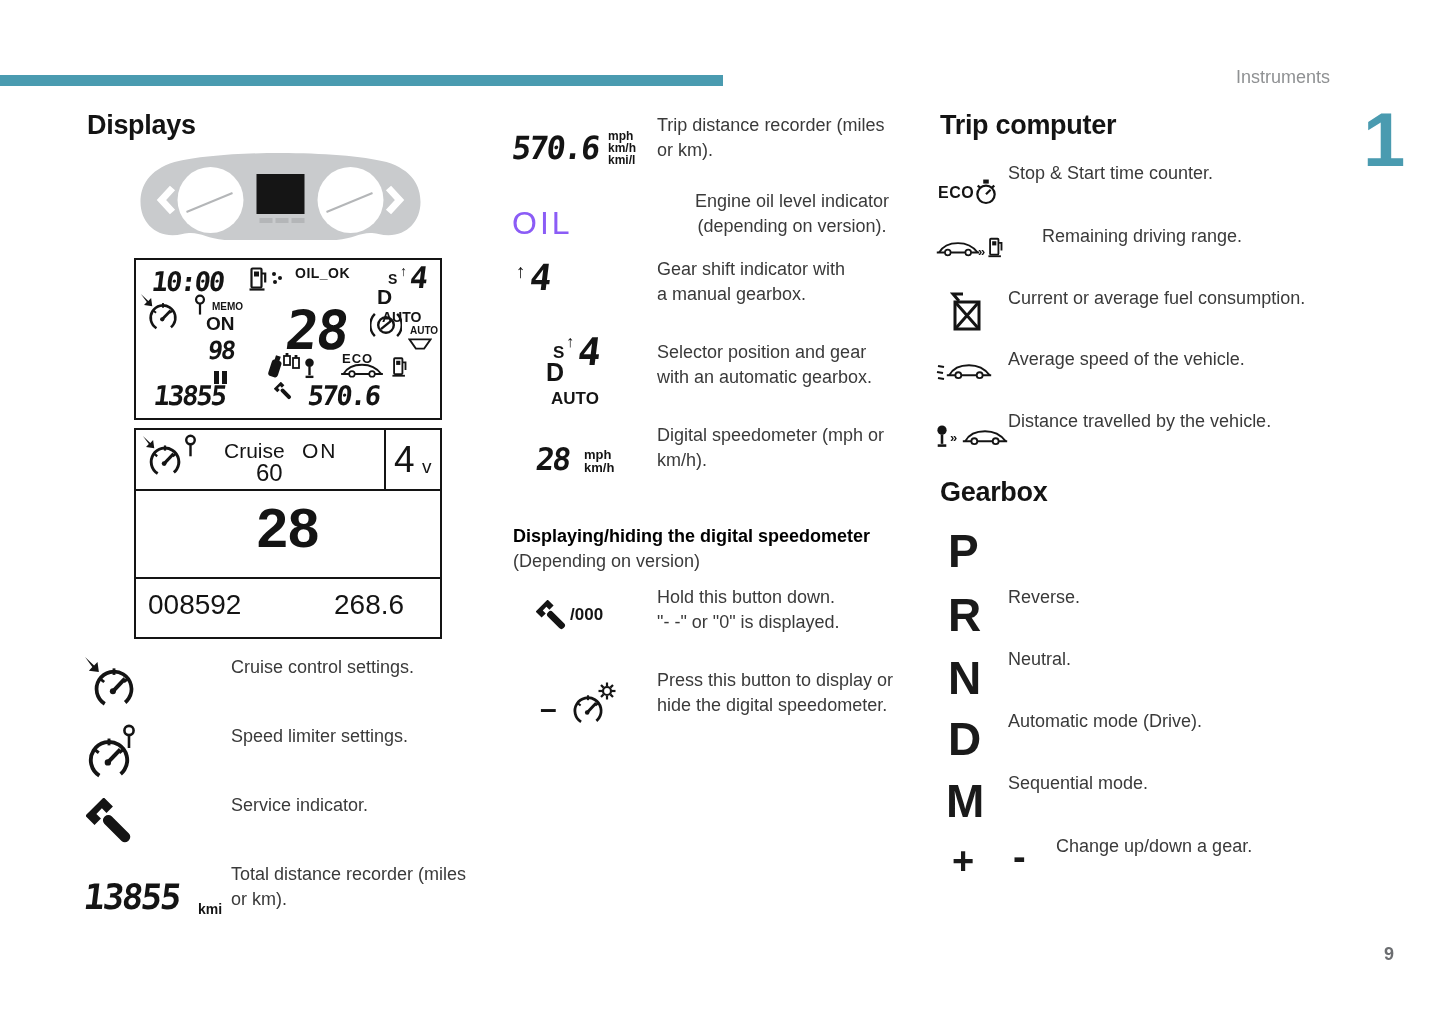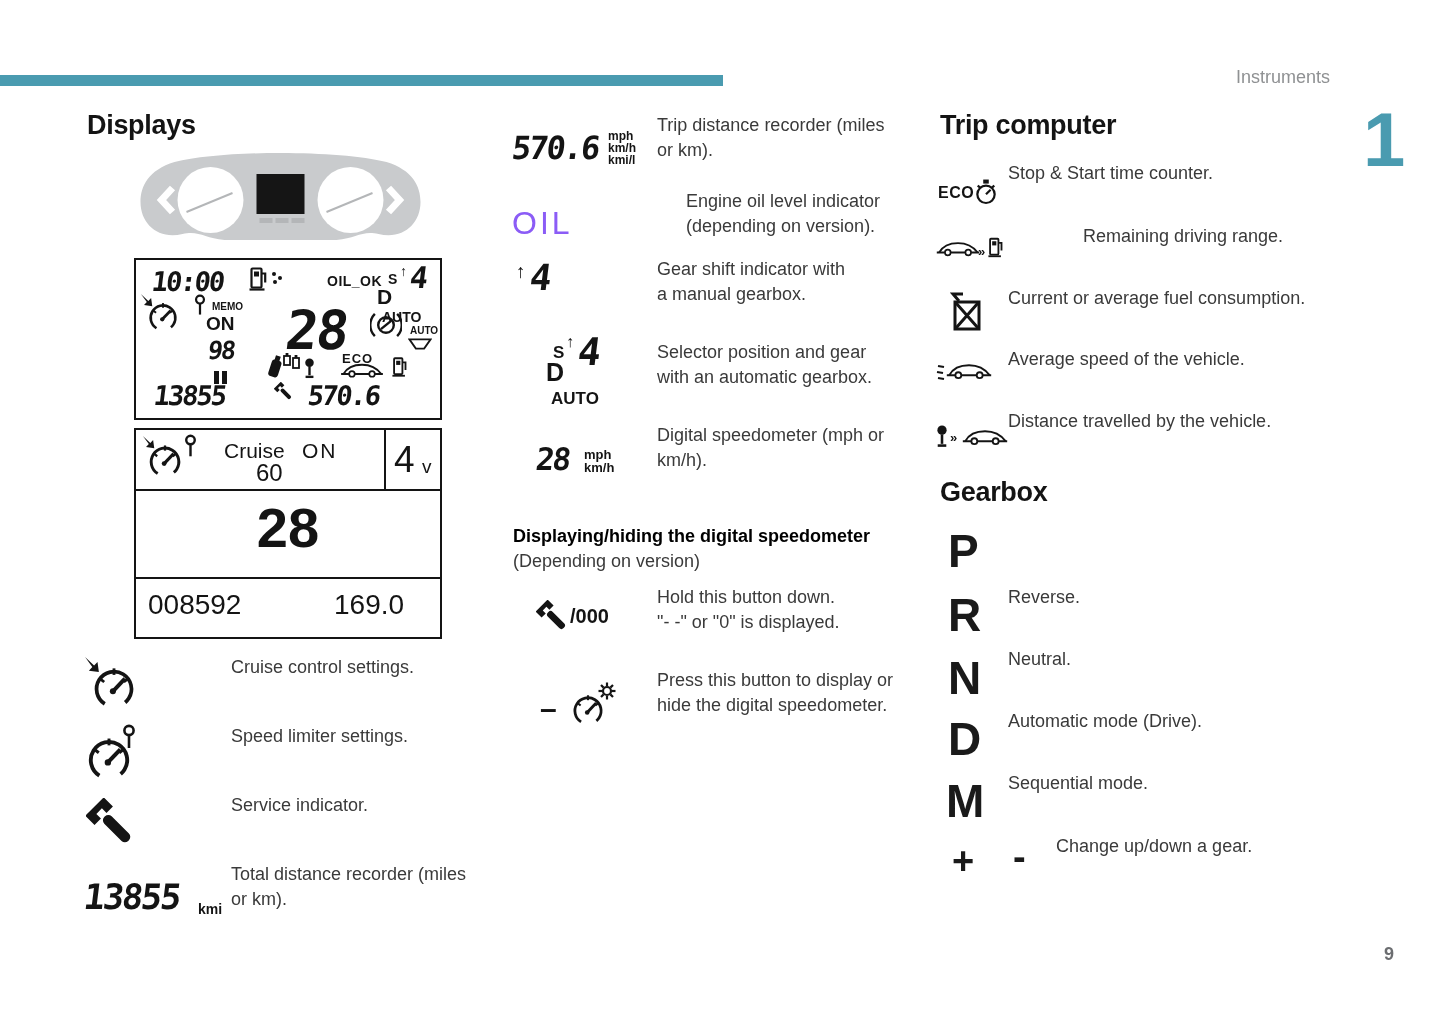--- a/index.html
+++ b/index.html
@@ -139,21 +139,21 @@
   <div class="abs lcd" style="left:134px;top:258px;width:304px;height:158px;">
     <span class="abs seg" style="left:16px;top:8px;font-size:27px;">10:00</span>
     <svg class="abs icon" style="left:112px;top:6px;" width="20" height="26">
         <use href="#sym-pump"></use>
       </svg>
     <svg class="abs icon" style="left:134px;top:10px;" width="14" height="16">
       <circle cx="4" cy="4" r="2" fill="currentColor"></circle>
         <circle cx="10" cy="8" r="2" fill="currentColor"></circle>
         <circle cx="5" cy="12" r="2" fill="currentColor"></circle>
     </svg>
-    <span class="abs lcdtxt bold" style="left:159px;top:14px;font-size:14px;letter-spacing:.5px;margin-left:32px;">OIL_OK</span>
+    <span class="abs lcdtxt bold" style="left:159px;top:6px;font-size:14px;letter-spacing:.5px;">OIL_OK</span>
     <span class="abs lcdtxt bold" style="left:252px;top:12px;font-size:14px;">S</span>
     <span class="abs lcdtxt bold" style="left:264px;top:4px;font-size:14px;">↑</span>
     <span class="abs seg" style="left:274px;top:3px;font-size:30px;">4</span>
     <span class="abs lcdtxt bold" style="left:241px;top:26px;font-size:21px;">D</span>
     <span class="abs lcdtxt bold" style="left:246px;top:50px;font-size:14px;">AUTO</span>
 
     <svg class="abs icon" style="left:4px;top:33px;" width="14" height="14">
         <use href="#sym-arrow"></use>
       </svg>
     <svg class="abs icon" style="left:10px;top:40px;" width="34" height="34">
@@ -219,21 +219,21 @@
     <svg class="abs icon" style="left:48px;top:4px;" width="13" height="26">
         <use href="#sym-pin"></use>
       </svg>
     <span class="abs lcdtxt" style="left:88px;top:10px;font-size:21px;">Cruise</span>
     <span class="abs lcdtxt" style="left:166px;top:10px;font-size:21px;letter-spacing:2px;">ON</span>
     <span class="abs lcdtxt" style="left:120px;top:31px;font-size:24px;text-align:center;">60</span>
     <span class="abs lcdtxt" style="left:258px;top:11px;font-size:37px;">4</span>
     <span class="abs lcdtxt" style="left:286px;top:27px;font-size:19px;">v</span>
     <div class="abs lcdtxt" style="left:0;top:70px;width:304px;text-align:center;font-size:56px;font-weight:600;">28</div>
     <span class="abs lcdtxt" style="left:12px;top:161px;font-size:28px;">008592</span>
-    <span class="abs lcdtxt" style="left:198px;top:161px;font-size:28px;">169.0</span>
+    <span class="abs lcdtxt" style="left:198px;top:161px;font-size:28px;">268.6</span>
   </div>
 
   <svg class="abs icon" style="left:90px;top:664px;" width="48" height="48">
       <use href="#sym-gauge"></use>
     </svg>
   <svg class="abs icon" style="left:84px;top:656px;" width="17" height="17">
       <use href="#sym-arrow"></use>
     </svg>
   <div class="abs label" style="left:231px;top:655px;width:260px;">Cruise control settings.</div>
 
@@ -258,21 +258,21 @@
   <span class="abs seg" style="left:512px;top:132px;font-size:32px;">570.6</span>
   <div class="abs units" style="left:608px;top:130px;">
     <div>mph</div>
     <div>km/h</div>
     <div>kmi/l</div>
   </div>
   <div class="abs label" style="left:657px;top:113px;width:270px;">Trip distance recorder (miles
 or km).</div>
 
   <span class="abs" style="left:512px;top:205px;font-size:32px;color:#8b5cf6;letter-spacing:3px;">OIL</span>
-  <div class="abs label" style="left:686px;top:189px;width:270px;">Engine oil level indicator
+  <div class="abs label" style="left:657px;top:189px;width:270px;text-align:center;">Engine oil level indicator
 (depending on version).</div>
 
   <span class="abs lcdtxt bold" style="left:516px;top:262px;font-size:19px;">↑</span>
   <span class="abs seg" style="left:530px;top:260px;font-size:36px;">4</span>
   <div class="abs label" style="left:657px;top:257px;width:270px;">Gear shift indicator with
 a manual gearbox.</div>
 
   <span class="abs lcdtxt bold" style="left:553px;top:344px;font-size:17px;">S</span>
   <span class="abs lcdtxt bold" style="left:566px;top:334px;font-size:16px;">↑</span>
   <span class="abs seg" style="left:578px;top:333px;font-size:38px;">4</span>
@@ -288,21 +288,21 @@
   </div>
   <div class="abs label" style="left:657px;top:423px;width:270px;">Digital speedometer (mph or
 km/h).</div>
 
   <div class="abs" style="left:513px;top:526px;font-size:18px;font-weight:bold;color:#000000;">Displaying/hiding the digital speedometer</div>
   <div class="abs" style="left:513px;top:551px;font-size:18px;color:#3a3a3a;">(Depending on version)</div>
 
   <svg class="abs icon" style="left:536px;top:600px;" width="34" height="34">
       <use href="#sym-wrench"></use>
     </svg>
-  <span class="abs lcdtxt" style="left:570px;top:606px;font-size:20px;font-weight:800;">/000</span>
+  <span class="abs lcdtxt" style="left:570px;top:606px;font-size:17px;font-weight:800;">/000</span>
   <div class="abs label" style="left:657px;top:585px;width:280px;">Hold this button down.
 "- -" or "0" is displayed.</div>
 
   <span class="abs lcdtxt" style="left:540px;top:694px;font-size:30px;font-weight:800;">–</span>
   <svg class="abs icon" style="left:570px;top:692px;" width="36" height="36">
       <use href="#sym-gauge"></use>
     </svg>
   <svg class="abs icon" style="left:598px;top:682px;" width="18" height="18">
       <use href="#sym-cog"></use>
     </svg>
@@ -317,21 +317,21 @@
     </svg>
   <div class="abs label" style="left:1008px;top:161px;width:350px;">Stop &amp; Start time counter.</div>
 
   <svg class="abs icon" style="left:936px;top:240px;" width="44" height="18">
       <use href="#sym-car"></use>
     </svg>
   <span class="abs bold" style="left:978px;top:244px;font-size:13px;color:#141414;">»</span>
   <svg class="abs icon" style="left:988px;top:236px;" width="15" height="23">
       <use href="#sym-pump"></use>
     </svg>
-  <div class="abs label" style="left:1008px;top:224px;width:350px;text-align:center;">Remaining driving range.</div>
+  <div class="abs label" style="left:1042px;top:224px;width:350px;">Remaining driving range.</div>
 
   <svg class="abs icon" style="left:950px;top:292px;" width="34" height="42">
       <use href="#sym-can"></use>
     </svg>
   <div class="abs label" style="left:1008px;top:286px;width:350px;">Current or average fuel consumption.</div>
 
   <svg class="abs icon" style="left:936px;top:364px;" width="10" height="18">
     <g stroke="#141414" stroke-width="2">
         <line x1="2" y1="2" x2="8" y2="3"></line>
         <line x1="1" y1="8" x2="7" y2="9"></line>

